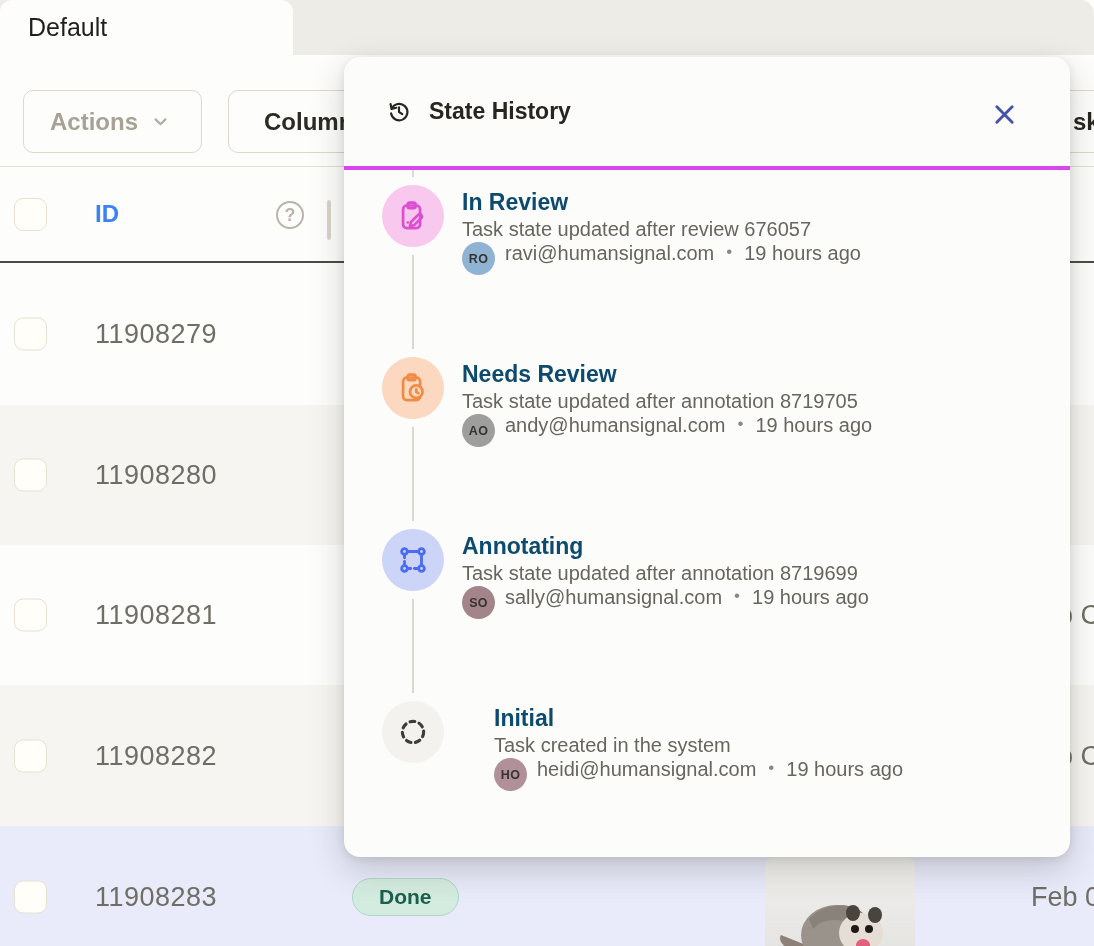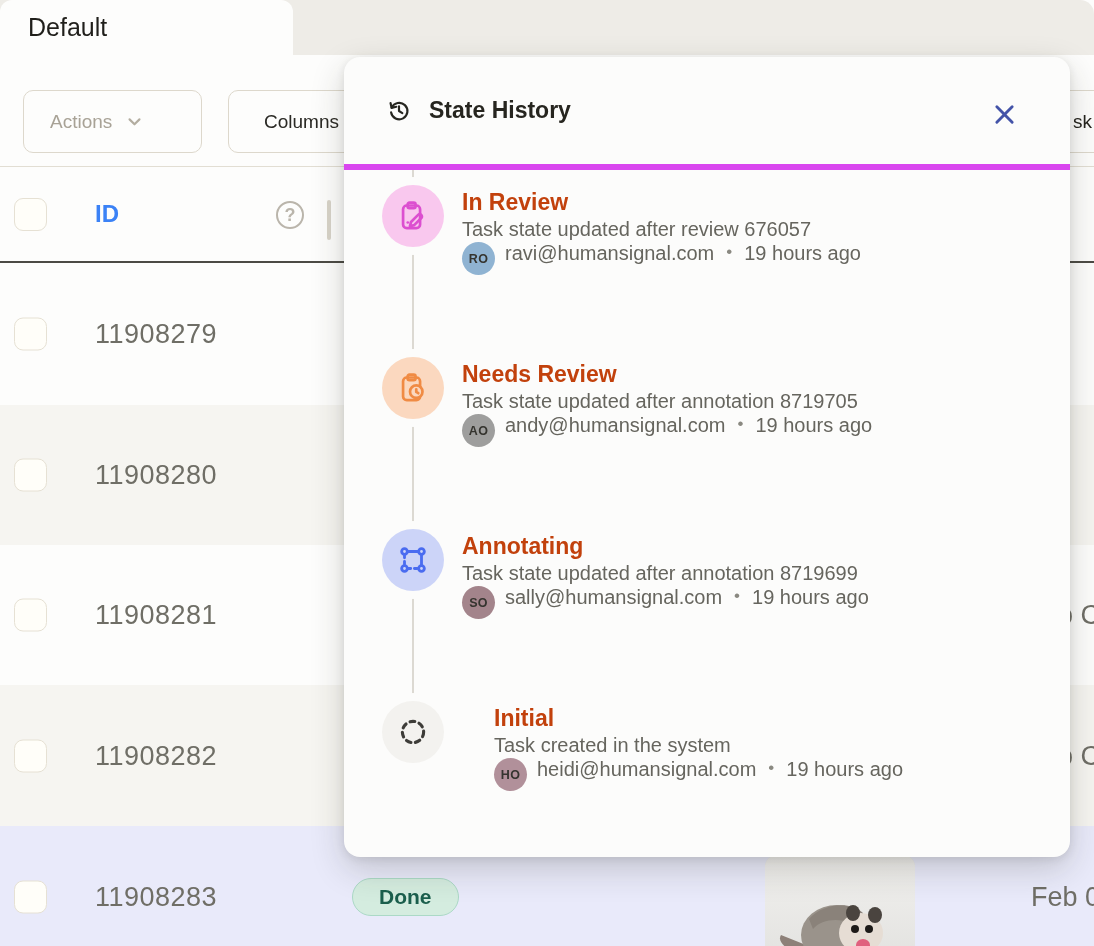--- a/index.html
+++ b/index.html
@@ -20,21 +20,21 @@
     position:absolute; left:0; top:0; width:293px; height:55px;
     background:#fdfdfc; border-top-left-radius:12px; border-top-right-radius:12px;
     display:flex; align-items:center; padding-left:28px;
     font-size:25px; color:#201f1b;
   }
 
   
   .btn{
     position:absolute; top:90px; height:63px;
     background:#fdfdfc; border:1px solid #ddd8cc; border-radius:10px;
-    display:flex; align-items:center; font-size:19px; font-weight:400;
+    display:flex; align-items:center; font-size:24px; font-weight:700;
     color:#2b2a25; cursor:pointer;
   }
   .btn-actions{ left:23px; width:179px; padding-left:26px; color:#a8a296; gap:14px; }
   .btn-columns{ left:228px; width:160px; padding-left:35px; overflow:hidden; white-space:nowrap; }
   .btn-rightfrag{ left:1010px; width:220px; padding-left:62px; color:#26251f; }
   .chevron-down{ width:17px; height:17px; stroke:#b3ada0; }
 
   .toolbar-divider{
     position:absolute; left:0; top:166px; width:1094px; height:1px; background:#e2ded3;
   }
@@ -101,21 +101,21 @@
   }
 
   
   .modal{
     position:absolute; left:344px; top:57px; width:726px; height:800px;
     background:#fcfcfb; border-radius:16px;
     box-shadow:0 12px 34px rgba(40,38,30,.20), 0 2px 8px rgba(40,38,30,.10);
   }
   .modal-header{
     position:relative; height:113px;
-    border-bottom:6px solid #d946ef;
+    border-bottom:4px solid #d946ef;
     display:flex; align-items:center; padding:0 0 0 42px;
   }
   .history-icon{ width:26px; height:26px; color:#262620; }
   .modal-title{ margin-left:17px; font-size:23px; font-weight:700; color:#26251f; }
   .modal-close{
     position:absolute; right:46px; top:37px; width:40px; height:40px;
     background:none; border:none; cursor:pointer;
     display:flex; align-items:center; justify-content:center;
   }
   .close-x{ width:23px; height:23px; stroke:#4353a8; }
@@ -127,21 +127,21 @@
   .entries{ position:relative; padding:15px 0 0 38px; list-style:none; }
   .entry{ display:flex; height:172px; }
   .entry:last-child{ height:auto;gap:32px; }
   .entry-icon{
     position:relative; z-index:1; flex:0 0 62px; width:62px; height:62px; border-radius:50%;
     display:flex; align-items:center; justify-content:center;
     box-shadow:0 0 0 8px #fcfcfb;
   }
   .entry-icon svg{ width:34px; height:34px; }
   .entry-text{ margin-left:18px; padding-top:3px; }
-  .entry-state{ font-size:23px; line-height:28px; font-weight:700; color:#c2410c; }
+  .entry-state{ font-size:23px; line-height:28px; font-weight:700; color:#0c4a6e; }
   .entry-desc{ font-size:20px; line-height:26px; color:#66655e; }
   .entry-meta{ display:flex; }
   .avatar{
     width:33px; height:33px; border-radius:50%; flex:0 0 33px;
     display:flex; align-items:center; justify-content:center;
     font-size:12.5px; font-weight:700; color:#35342f; letter-spacing:.3px;
   }
   .entry-email{ margin-left:10px; font-size:20px; color:#66655e; }
   .entry-sep{ margin:0 12px; font-size:17px; color:#8a8981; }
   .entry-time{ font-size:20px; color:#66655e; }

